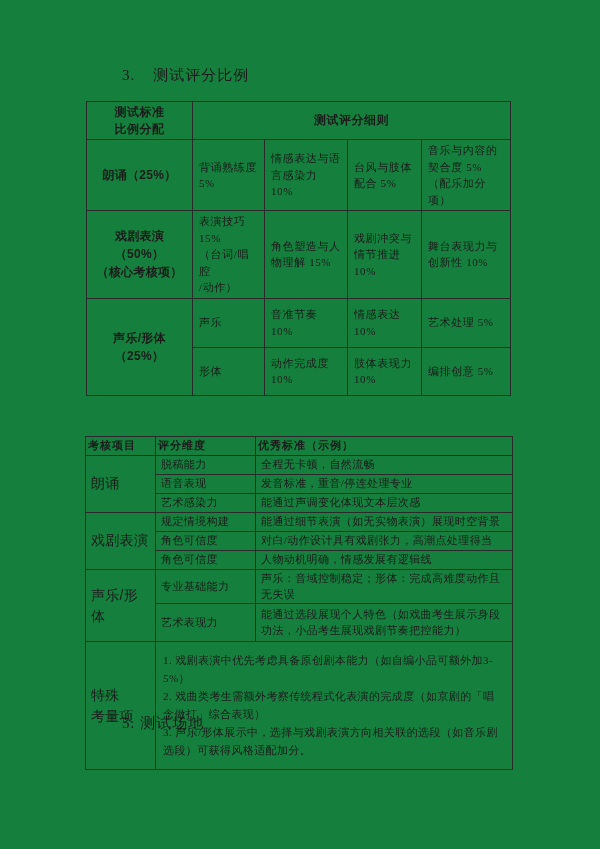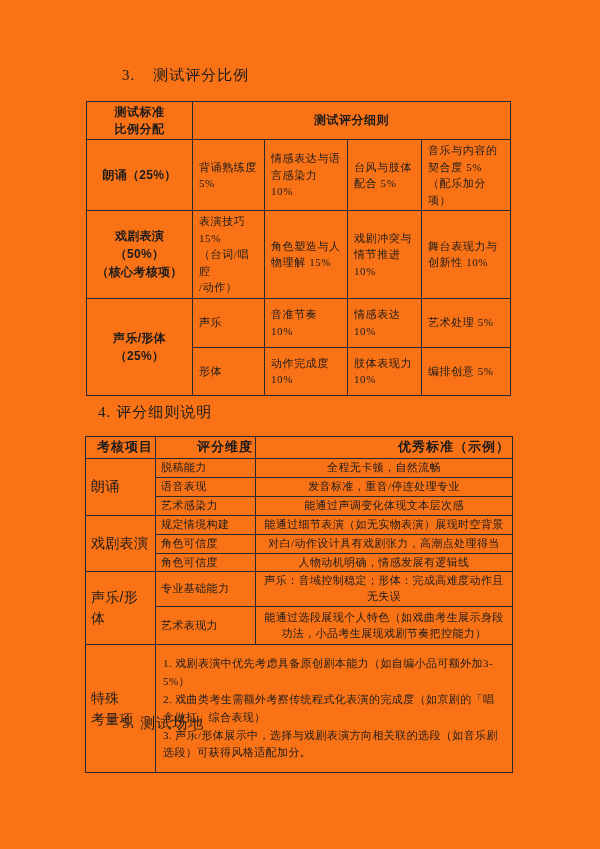--- a/index.html
+++ b/index.html
@@ -1,17 +1,17 @@
 <!DOCTYPE html>
 <html><head>
 <meta charset="utf-8">
 <style>
   html,body{margin:0;padding:0;background:#e8e8e8;}
   .page{
-    position:relative;width:600px;height:849px;background:#f97316;
+    position:relative;width:600px;height:849px;background:#15803d;
     font-family:"Liberation Serif","DejaVu Serif",serif;color:#1b1b1b;
     margin:0 auto;overflow:hidden;
   }
   .abs{position:absolute;}
   .heading{font-size:15px;letter-spacing:1px;white-space:nowrap;}
   .heading .num{display:inline-block;}
   .h3-gap{display:inline-block;width:18px;}
   .h45-gap{display:inline-block;width:5px;}
 
   table{border-collapse:collapse;table-layout:fixed;}
@@ -20,24 +20,24 @@
   
   .t1{width:424px;}
   .t1 td{font-size:11px;line-height:1.5;padding:2px 6px;vertical-align:middle;letter-spacing:0.6px;}
   .t1 .hdr{font-family:"Liberation Sans","DejaVu Sans",sans-serif;font-weight:bold;font-size:12px;text-align:center;letter-spacing:0.5px;line-height:1.35;}
   .t1 .rowlabel{font-family:Liberation Sans, sans-serif;font-weight:bold;font-size:12px;text-align:center;letter-spacing:0.3px;line-height:1.5;}
   .t1 .subcell{text-align:left;}
 
   
   .t2{width:427px;}
   .t2 td{font-size:11px;line-height:1.45;padding:1px 5px;vertical-align:middle;letter-spacing:0.4px;}
-  .t2 .hdr{font-family:"Liberation Sans","DejaVu Sans",sans-serif;font-weight:bold;font-size:13px;text-align:right;letter-spacing:1px;padding:1px 2px;}
+  .t2 .hdr{font-family:"Liberation Sans","DejaVu Sans",sans-serif;font-weight:bold;font-size:11px;text-align:left;letter-spacing:1px;padding:1px 2px;}
   .t2 .grouplabel{font-family:"Liberation Sans","DejaVu Sans",sans-serif;font-weight:normal;font-size:14px;text-align:left;letter-spacing:0.3px;line-height:1.5;}
   .t2 .dim{text-align:left;}
-  .t2 .std{text-align:center;}
+  .t2 .std{text-align:left;}
   .t2 .note{line-height:1.62;padding:10px 7px;vertical-align:middle;}
 
   .pre{white-space:pre-line;}
   .bodytext{font-size:13.5px;letter-spacing:1.6px;line-height:1.55;}
 </style>
 </head>
 <body>
 
 <div class="page">
 
@@ -86,23 +86,20 @@
     </tr>
     <tr style="height:48px;">
       <td class="subcell">形体</td>
       <td class="pre">动作完成度 10%</td>
       <td class="pre">肢体表现力 10%</td>
       <td class="pre">编排创意 5%</td>
     </tr>
   </tbody>
     </table>
 
-  <div class="abs heading" style="left:98px;top:403px;">
-    <span class="num">4.</span><span class="h45-gap"></span><span>评分细则说明</span>
-  </div>
 
   <table class="t2 abs" style="left:85px;top:436px;">
     <colgroup>
       <col style="width:70px">
         <col style="width:100px">
         <col style="width:257px">
     </colgroup>
     <tbody>
         <tr style="height:17px;">
       <td class="hdr">考核项目</td>

